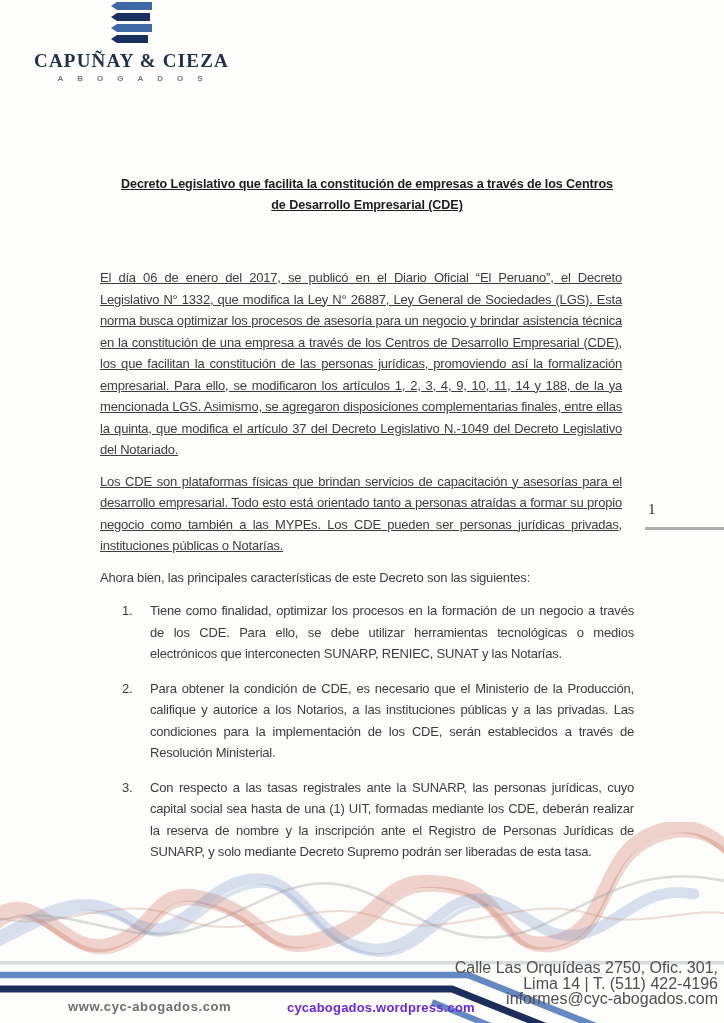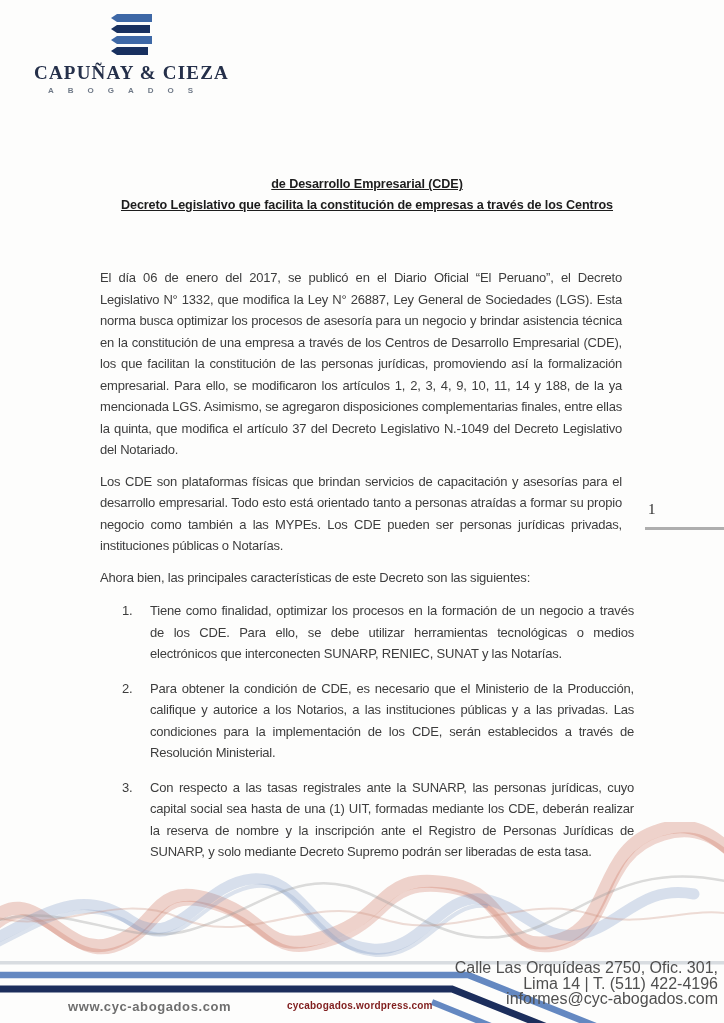--- a/index.html
+++ b/index.html
@@ -7,21 +7,22 @@
     position:relative;
     width:724px;height:1023px;
     margin:0 auto;
     background:#fdfdfc;
     overflow:hidden;
     font-family:"Liberation Sans",sans-serif;
     color:#3d3d3d;
   }
   
   .logo-block{
-    position:absolute;top:12px;left:34px;width:192px;
+    position:absolute;top:0;left:34px;width:192px;
+    text-align:center;
   }
   .logo-icon{display:block;margin:0 auto 4px auto;}
   .firm-name{
     font-family:"Liberation Serif",serif;
     font-size:19px;font-weight:700;letter-spacing:1.2px;
     color:#25304a;white-space:nowrap;
   }
   .firm-subtitle{
     margin-top:2px;
     font-size:8px;font-weight:700;color:#707a88;
@@ -32,21 +33,21 @@
     position:absolute;top:174px;left:100px;width:534px;
     font-size:13px;line-height:21.5px;letter-spacing:-0.2px;
     text-align:justify;
   }
   .doc-title{
     text-align:center;font-weight:700;color:#1d1d1d;
     font-size:12.6px;line-height:21px;letter-spacing:-0.1px;
     margin-bottom:51px;
   }
   .doc-title .tline{text-decoration:underline;white-space:nowrap;}
-  .para{margin:0 12px 10px 0;}
+  .para{margin:0 12px 10px 0;text-decoration:underline;}
   .intro{margin:0 0 11px 0;text-align:left;}
   .olist{margin-top:12px;}
   .oitem{display:flex;margin-bottom:13px;}
   .onum{width:28px;margin-left:22px;flex:none;text-align:left;}
   .otext{flex:1;text-align:justify;}
   
   .page-num{
     position:absolute;top:501px;left:648px;
     font-family:"Liberation Serif",serif;font-size:15px;color:#2a2a2a;
   }
@@ -57,21 +58,21 @@
   
   .wave{position:absolute;top:822px;left:0;}
   
   .stripes{position:absolute;top:956px;left:0;}
   .footer-website{
     position:absolute;top:999px;left:28px;
     font-size:13px;font-weight:700;color:#6e6e6e;letter-spacing:0.6px;margin-left:40px;
   }
   .footer-blog{
     position:absolute;top:1000px;left:287px;
-    font-size:10px;font-weight:700;color:#7f1d1d;letter-spacing:0.2px;
+    font-size:13px;font-weight:700;color:#6d28d9;letter-spacing:0.2px;
   }
   .footer-address{
     position:absolute;top:960px;right:6px;
     text-align:right;font-size:16px;line-height:15.5px;color:#4f4f4f;
   }
 </style>
 </head>
 <body>
 
 <div class="page">
@@ -82,22 +83,22 @@
       <polygon points="11,13 44,13 44,21 11,21 5,17" fill="#18305f"></polygon>
       <polygon points="11,24 46,24 46,32 11,32 5,28" fill="#3e68a6"></polygon>
       <polygon points="11,35 42,35 42,43 11,43 5,39" fill="#18305f"></polygon>
     </svg>
     <div class="firm-name">CAPUÑAY &amp; CIEZA</div>
     <div class="firm-subtitle">ABOGADOS</div>
   </div>
 
   <div class="doc">
     <div class="doc-title">
+      <div class="tline">Decreto Legislativo que facilita la constitución de empresas a través de los Centros</div>
       <div class="tline">de Desarrollo Empresarial (CDE)</div>
-      <div class="tline">Decreto Legislativo que facilita la constitución de empresas a través de los Centros</div>
     </div>
 
     <p class="para">El día 06 de enero del 2017, se publicó en el Diario Oficial “El Peruano”, el Decreto Legislativo N° 1332, que modifica la Ley N° 26887, Ley General de Sociedades (LGS). Esta norma busca optimizar los procesos de asesoría para un negocio y brindar asistencia técnica en la constitución de una empresa a través de los Centros de Desarrollo Empresarial (CDE), los que facilitan la constitución de las personas jurídicas, promoviendo así la formalización empresarial. Para ello, se modificaron los artículos 1, 2, 3, 4, 9, 10, 11, 14 y 188, de la ya mencionada LGS. Asimismo, se agregaron disposiciones complementarias finales, entre ellas la quinta, que modifica el artículo 37 del Decreto Legislativo N.-1049 del Decreto Legislativo del Notariado.</p>
     <p class="para">Los CDE son plataformas físicas que brindan servicios de capacitación y asesorías para el desarrollo empresarial. Todo esto está orientado tanto a personas atraídas a formar su propio negocio como también a las MYPEs. Los CDE pueden ser personas jurídicas privadas, instituciones públicas o Notarías.</p>
     <p class="intro">Ahora bien, las principales características de este Decreto son las siguientes:</p>
 
     <div class="olist">
       <div class="oitem">
         <div class="onum">1.</div>
         <div class="otext">Tiene como finalidad, optimizar los procesos en la formación de un negocio a través de los CDE. Para ello, se debe utilizar herramientas tecnológicas o medios electrónicos que interconecten SUNARP, RENIEC, SUNAT y las Notarías.</div>

